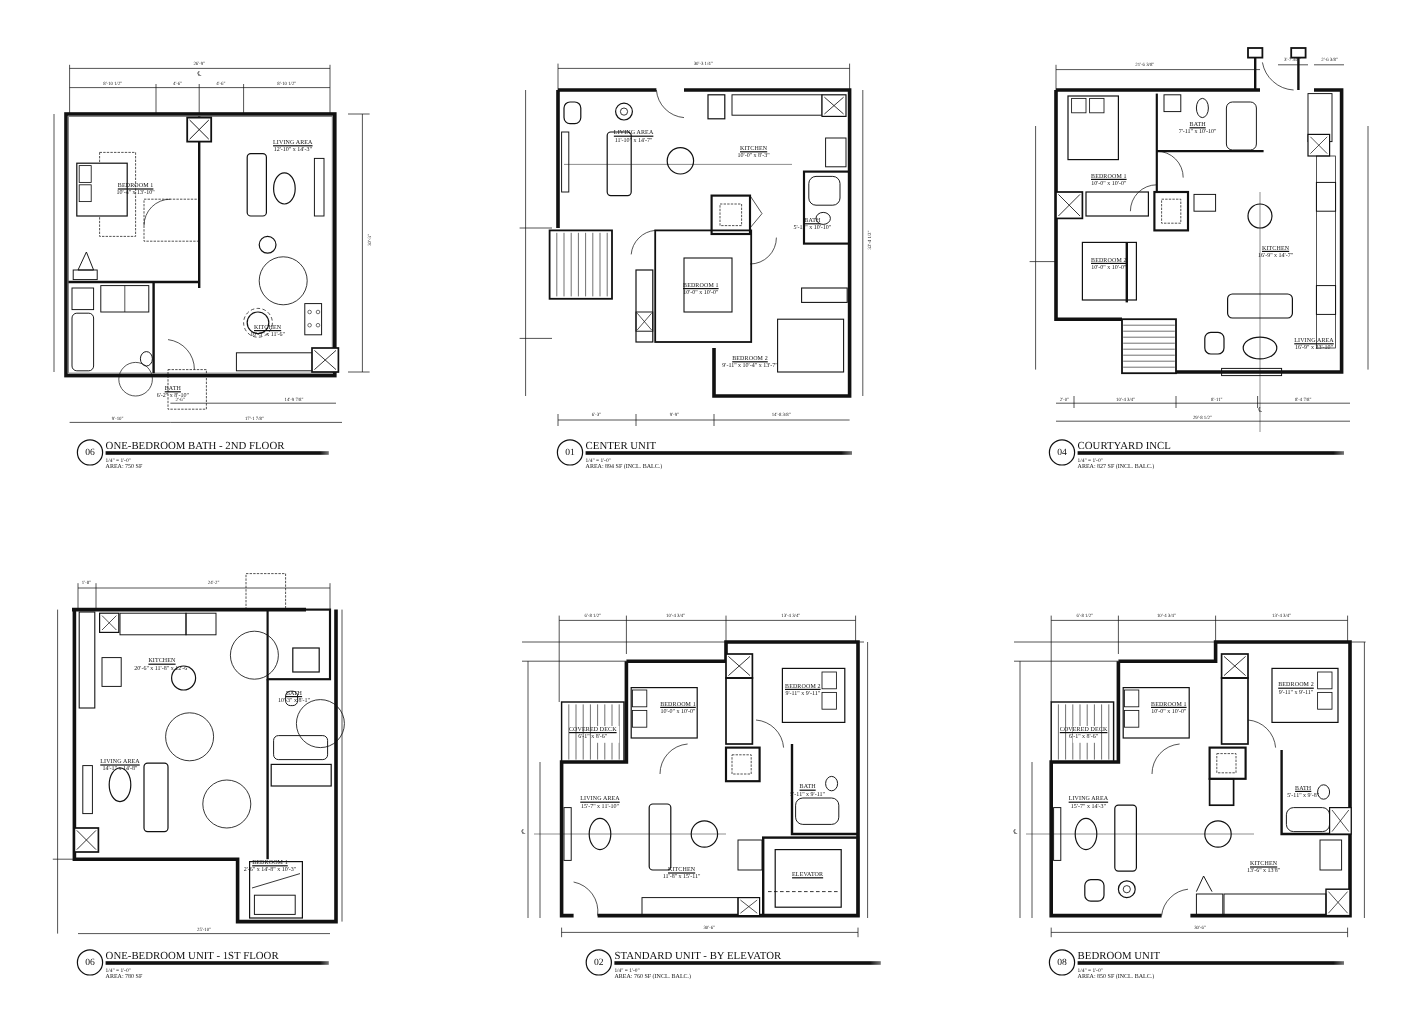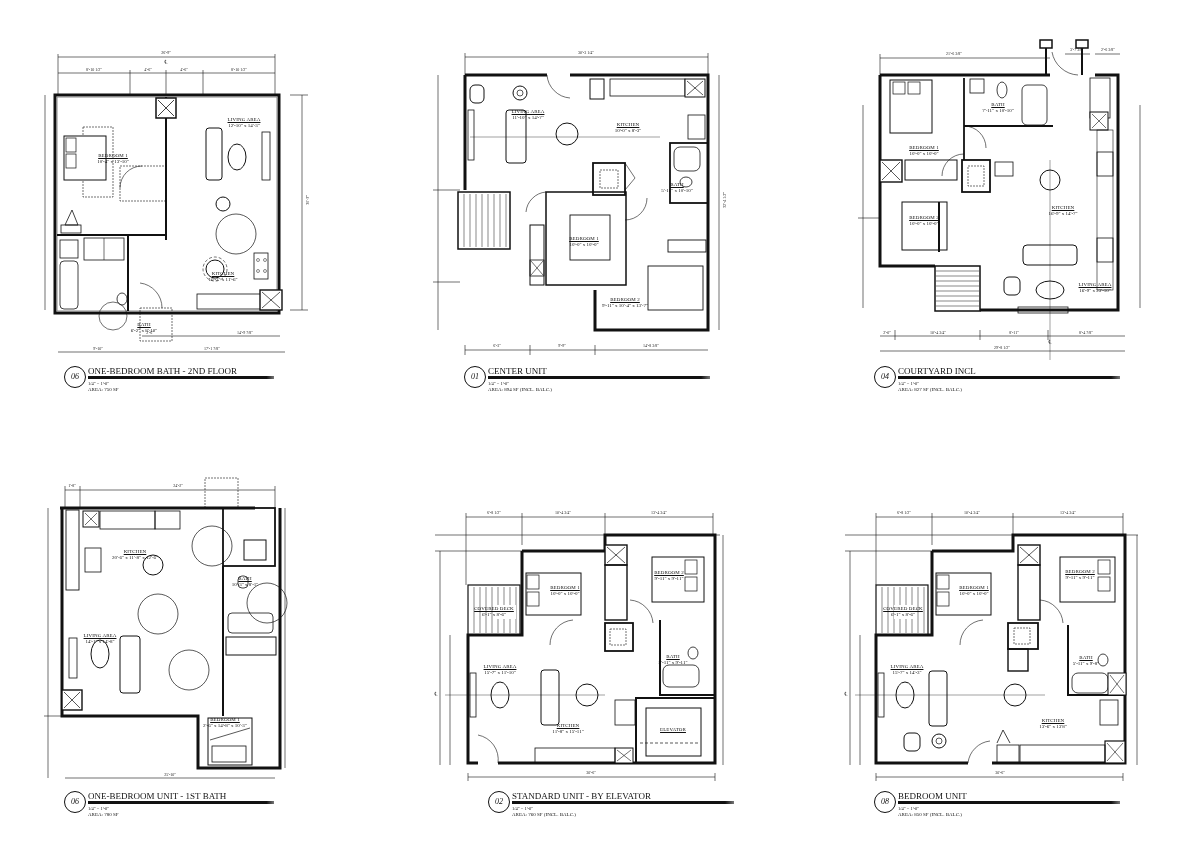--- a/index.html
+++ b/index.html
@@ -6,21 +6,21 @@
   body{width:1181px;height:849px;position:relative;overflow:hidden;font-family:"Liberation Serif",serif;color:#111;}
   .sheet{position:absolute;left:0;top:0;width:1181px;height:849px;}
   .plan{position:absolute;}
   .plan svg{position:absolute;left:0;top:0;overflow:visible;}
   .rl{position:absolute;font-size:5px;line-height:5px;text-align:center;white-space:nowrap;transform:translateX(-50%);}
   .rl .n{text-decoration:underline;display:block;letter-spacing:.1px;}
   .rl .d{display:block;margin-top:1px;}
   .dim{position:absolute;font-size:4px;line-height:4px;white-space:nowrap;transform:translateX(-50%);color:#222;}
   .dimv{position:absolute;font-size:4px;line-height:4px;white-space:nowrap;transform:translate(-50%,-50%) rotate(-90deg);color:#222;}
   .title{position:absolute;height:46px;}
-  .title .bubble{position:absolute;left:0;top:2px;width:22px;height:22px;border:1.4px solid #111;border-radius:50%;box-sizing:border-box;font-size:8px;line-height:20px;text-align:center;font-style:italic;}
+  .title .bubble{position:absolute;left:0;top:2px;width:22px;height:22px;border:1.4px solid #111;border-radius:50%;box-sizing:border-box;font-size:8px;line-height:20px;text-align:center;}
   .title .name{position:absolute;left:24px;top:2px;font-size:9px;line-height:10px;white-space:nowrap;}
   .title .rule{position:absolute;left:24px;top:12px;height:3px;background:linear-gradient(90deg,#111 0%,#111 96%,#777 100%);}
   .title .scale{position:absolute;left:24px;top:17px;font-size:4.5px;line-height:5px;white-space:nowrap;}
   .title .area{position:absolute;left:24px;top:23px;font-size:5px;line-height:5px;white-space:nowrap;}
 </style>
 </head>
 <body>
 
 <div class="sheet">
 
@@ -365,21 +365,21 @@
     <div class="rl" style="left:185px;top:239px;">
         <span class="n">BEDROOM 1</span>
         <span class="d">2'-6" x 14'-8" x 10'-3"</span>
       </div>
     <div class="dim" style="left:32px;top:6px;">1'-8"</div>
     <div class="dim" style="left:138px;top:6px;">24'-2"</div>
     <div class="dim" style="left:130px;top:295px;">25'-10"</div>
   </div>
   <div class="title" style="left:64px;top:789px;width:210px;">
     <div class="bubble">06</div>
-    <div class="name">ONE-BEDROOM UNIT - 1ST BATH</div>
+    <div class="name">ONE-BEDROOM UNIT - 1ST FLOOR</div>
     <div class="rule" style="width:186px;"></div>
     <div class="scale">1/4" = 1'-0"</div>
     <div class="area">AREA: 780 SF</div>
   </div>
 
   <div class="plan" style="left:430px;top:505px;width:300px;height:280px;">
     <svg width="300" height="280">
       <g stroke="#111" fill="none" stroke-width="0.6">
         <line x1="36" y1="12" x2="283" y2="12"></line>
           <line x1="36" y1="8" x2="36" y2="80"></line>

